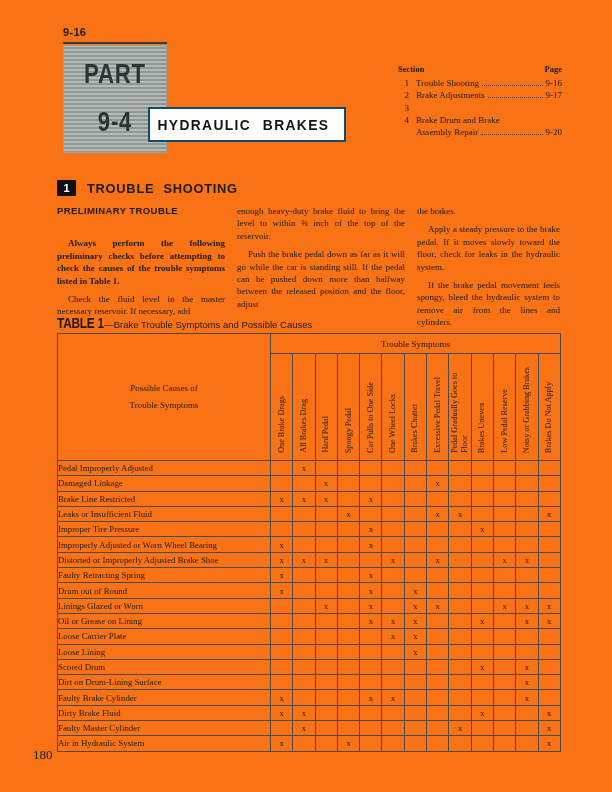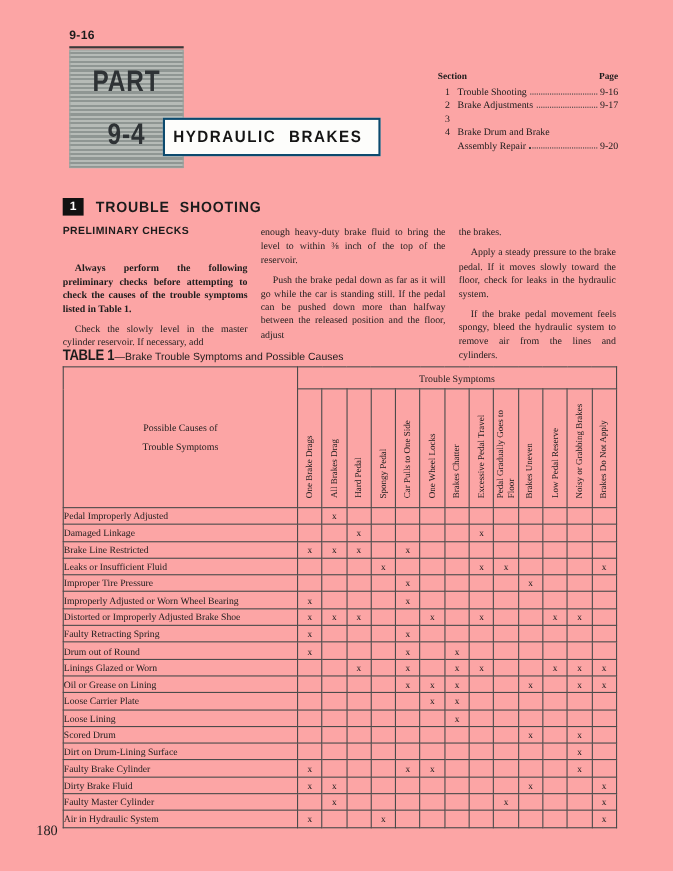--- a/index.html
+++ b/index.html
@@ -1,17 +1,17 @@
 <!DOCTYPE html>
 <html><head>
 <meta charset="utf-8">
 <style>
   html,body{margin:0;padding:0;}
   body{background:#e8e6e0;font-family:"Liberation Serif",serif;-webkit-font-smoothing:antialiased;}
-  .page{position:relative;width:612px;height:792px;background:#fca5a5;margin:0 auto;overflow:hidden;color:#1c1c1c;}
+  .page{position:relative;width:612px;height:792px;background:#f97316;margin:0 auto;overflow:hidden;color:#1c1c1c;}
 
   
   .folio{position:absolute;left:63px;top:26px;font-family:"Liberation Sans",sans-serif;font-weight:bold;font-size:11px;letter-spacing:.3px;}
   .folio-rule{position:absolute;left:63px;top:42px;width:104px;height:2px;background:#3a3a3a;}
   .part-box{position:absolute;left:63px;top:45px;width:104px;height:108px;
     background:repeating-linear-gradient(180deg,#b6bbb7 0 2px,#8f9693 2px 4px);
     box-shadow:inset 0 0 0 1px #9aa09c;}
   .part-word{position:absolute;left:0;top:14px;width:104px;text-align:center;
     font-family:"Liberation Sans",sans-serif;font-weight:bold;font-size:27px;color:#2e3235;
     letter-spacing:1px;transform:scaleX(.82);}
@@ -128,24 +128,24 @@
         </div>
       </div>
   </div>
 
   <div class="sec-heading">
     <div class="num-badge">1</div>
     <h1>TROUBLE SHOOTING</h1>
   </div>
 
   <div class="bodycol col1">
-    <div class="subhead">PRELIMINARY CHECKS</div>
+    <div class="subhead">PRELIMINARY TROUBLE</div>
     <div>
         <p class="boldp ">Always perform the following preliminary checks before attempting to check the causes of the trouble symptoms listed in Table 1.</p>
-        <p class="">Check the slowly level in the master cylinder reservoir. If necessary, add</p>
+        <p class="">Check the fluid level in the master necessary reservoir. If necessary, add</p>
       </div>
   </div>
   <div class="bodycol col2">
     <div>
         <p class="noindent">enough heavy-duty brake fluid to bring the level to within ⅜ inch of the top of the reservoir.</p>
         <p class="">Push the brake pedal down as far as it will go while the car is standing still. If the pedal can be pushed down more than halfway between the released position and the floor, adjust</p>
       </div>
   </div>
   <div class="bodycol col3">
     <div>

